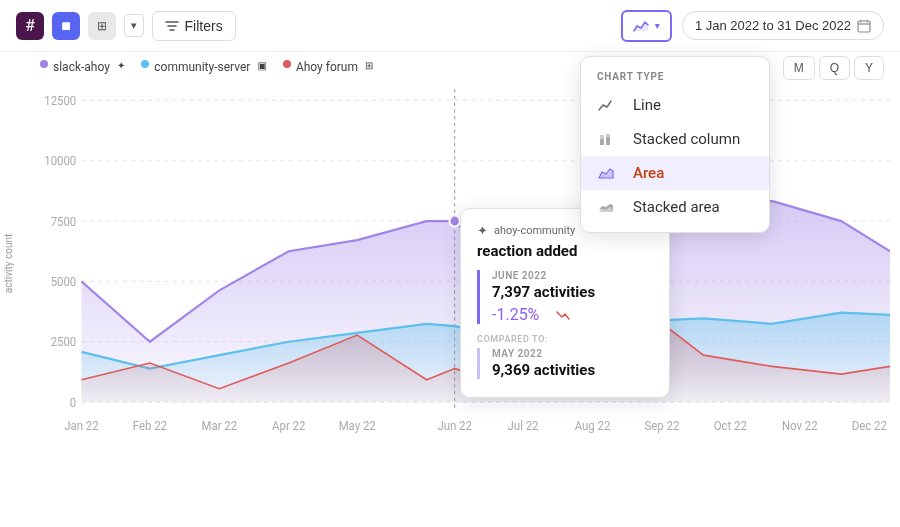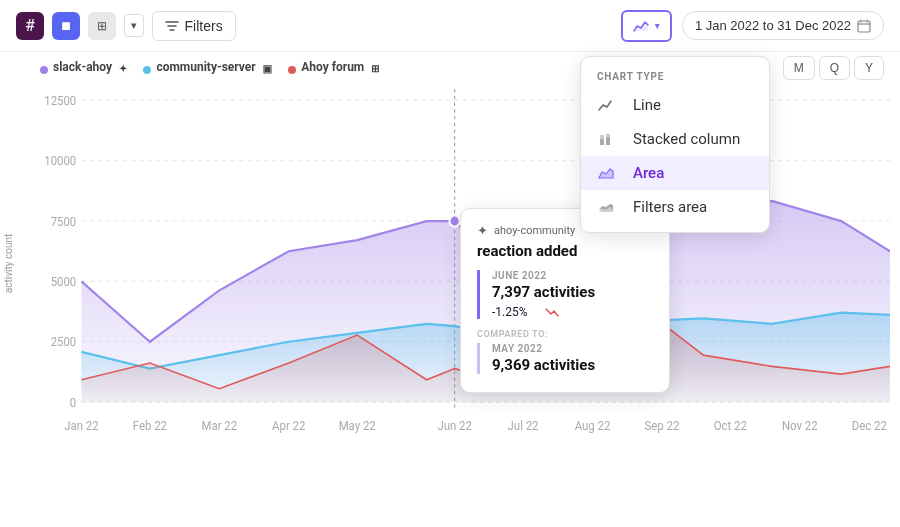--- a/index.html
+++ b/index.html
@@ -80,21 +80,21 @@
       font-size: 10px; font-weight: 700;
       color: #888; letter-spacing: 0.8px;
       padding: 6px 16px 6px;
       text-transform: uppercase;
     }
     .dropdown-item {
       display: flex; align-items: center; gap: 18px;
       padding: 8px 16px;
       cursor: pointer; font-size: 15px; color: #333;
     }
-    .dropdown-item.active { background: #f0eeff; color: #6d28d9; font-weight: 500; }
+    .dropdown-item.active { background: #f0eeff; color: #c2410c; font-weight: 500; }
     .dropdown-item-icon {
       width: 18px; height: 18px; display: flex; align-items: center; justify-content: center;
       color: #666;
     }
     .dropdown-item.active .dropdown-item-icon { color: #7c6af7; }
 
     
     .period-btns {
       position: absolute;
       top: 56px; right: 16px;
@@ -106,21 +106,21 @@
       padding: 4px 10px; font-size: 12px; color: #555;
     }
 
     
     .legend {
       display: flex; align-items: center; gap: 16px;
       padding: 8px 16px 4px 40px;
       font-size: 12px; color: #444;
     }
     .legend-item {
-      display: flex; align-items: flex-end; gap: 5px; font-weight: bold;
+      display: flex; align-items: flex-start; gap: 5px;
     }
     .legend-dot {
       width: 8px; height: 8px; border-radius: 50%;
     }
     .legend-icon-small {
       font-size: 10px; margin-left: 2px;
     }
 
     
     .chart-container {
@@ -161,21 +161,21 @@
       font-size: 15px; font-weight: 700; color: #111; margin-bottom: 10px;
     }
     .tooltip-section-label {
       font-size: 10px; font-weight: 600; color: #999;
       letter-spacing: 0.5px; text-transform: uppercase; margin-bottom: 2px;
     }
     .tooltip-value {
       font-size: 15px; font-weight: 700; color: #111; margin-bottom: 4px;
     }
     .tooltip-change {
-      font-size: 12px; color: #0f172a; display: flex; align-items: center; gap: 17px;
+      font-size: 16px; color: #8b5cf6; display: flex; align-items: center; gap: 17px;
       margin-bottom: 10px;
     }
 
     
     .chart-svg {
       width: 100%; height: 100%;
     }
   </style>
 </head>
 <body>
@@ -245,21 +245,21 @@
     <span>Area</span>
   </div>
 
   <div class="dropdown-item">
     <span class="dropdown-item-icon">
       <svg width="16" height="16" viewBox="0 0 16 16" fill="none">
         <path d="M1 13 L4 10 L8 11 L12 8 L15 9 L15 13 Z" fill="#ccc"></path>
         <path d="M1 11 L4 7 L8 8 L12 5 L15 6 L15 11 L12 8 L8 11 L4 10 Z" fill="#aaa"></path>
       </svg>
     </span>
-    <span>Filters area</span>
+    <span>Stacked area</span>
   </div>
 </div>
 
 <div class="period-btns">
   <button class="period-btn">M</button>
   <button class="period-btn">Q</button>
   <button class="period-btn">Y</button>
 </div>
 
 <div class="legend">

